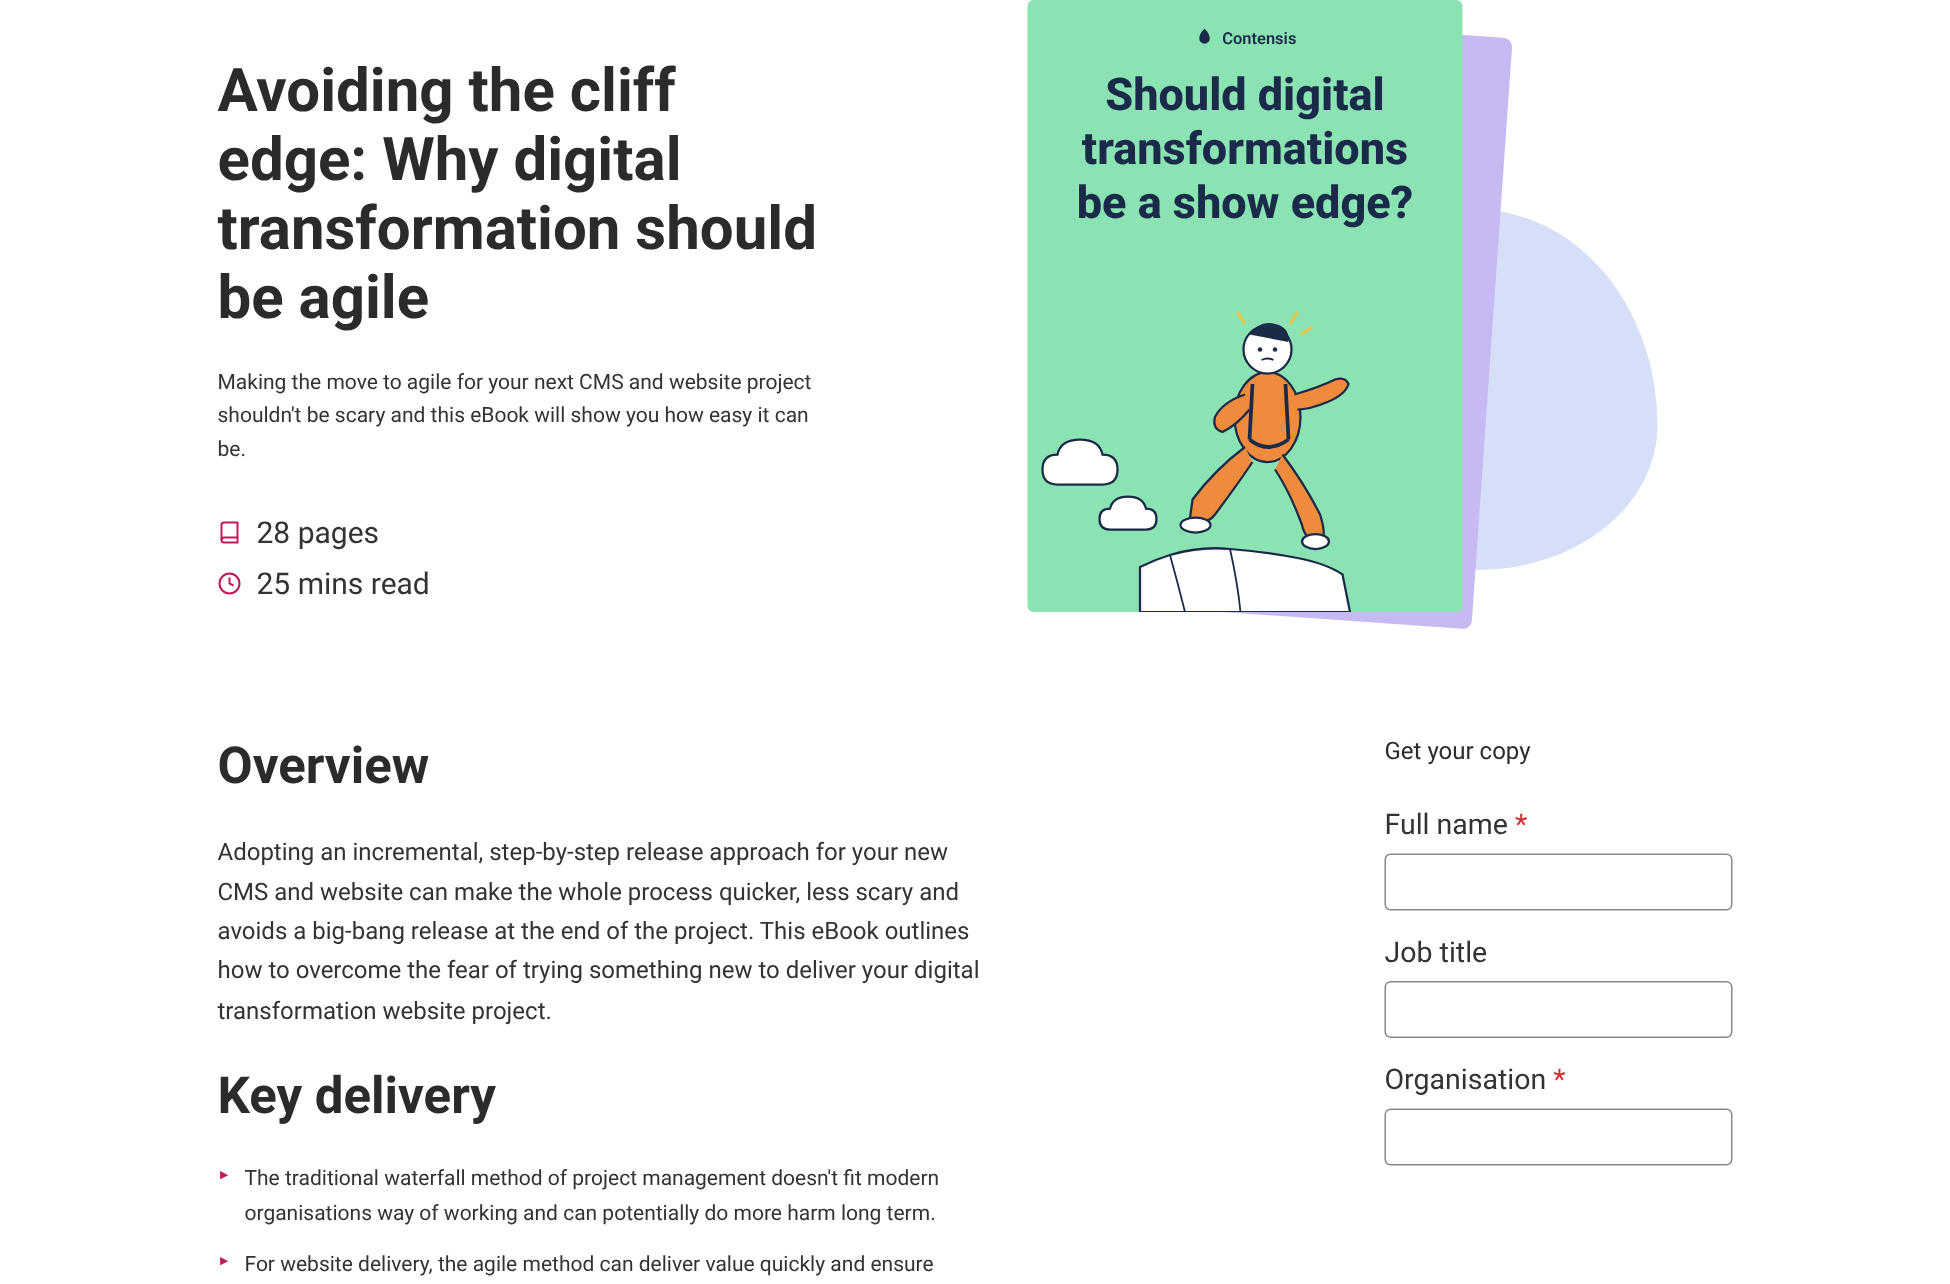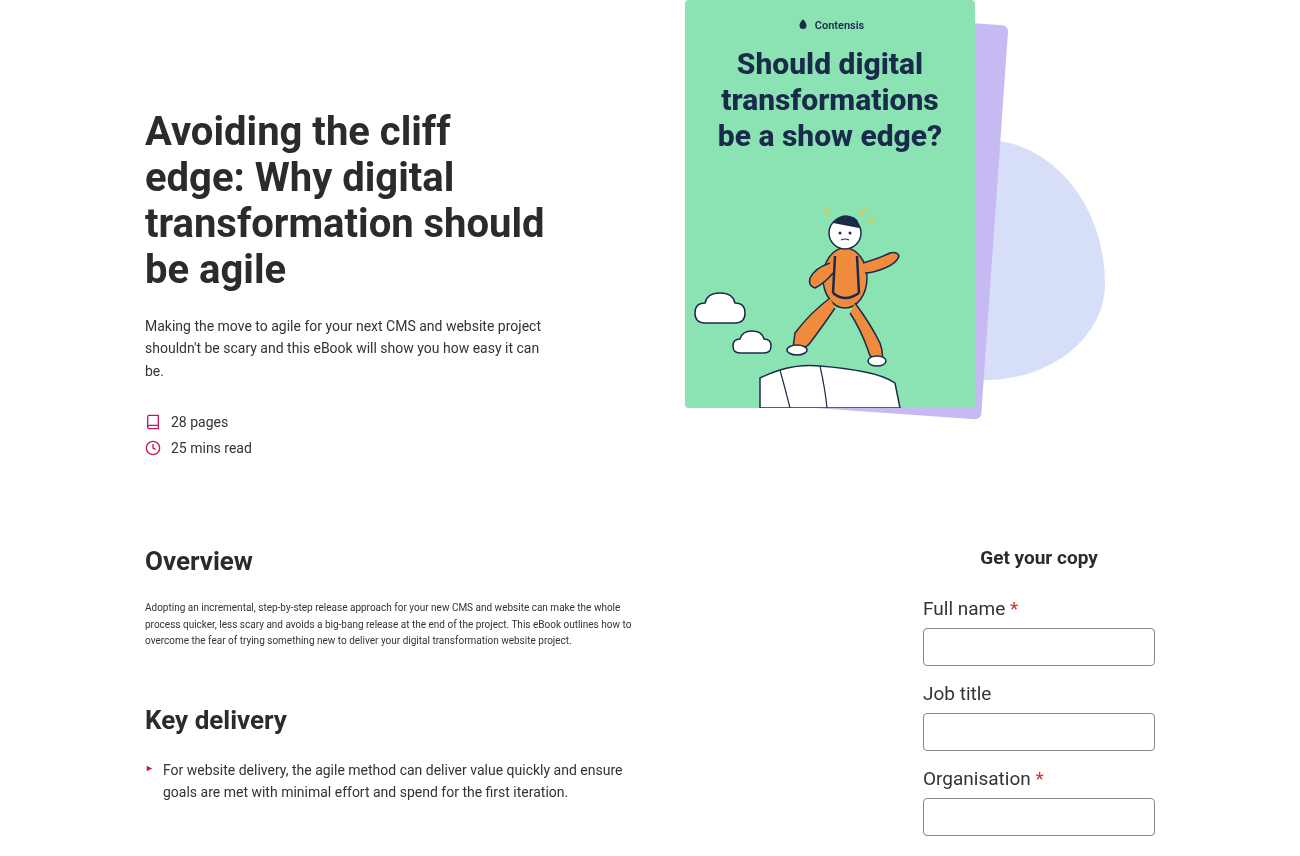--- a/index.html
+++ b/index.html
@@ -1,41 +1,41 @@
 <!DOCTYPE html>
 <html><head>
 <meta charset="utf-8">
 <style>
 * { margin: 0; padding: 0; box-sizing: border-box; }
 body { font-family: -apple-system, BlinkMacSystemFont, "Segoe UI", Roboto, sans-serif; color: #2b2b2b; background: #fff; }
 .container { max-width: 1050px; margin: 0 auto; padding: 0 20px; }
 .hero { display: flex; gap: 40px; padding-top: 0; align-items: flex-start; }
-.hero-left { flex: 1; padding-top: 109px; max-width: 400px; }
+.hero-left { flex: 1; padding-top: 38px; max-width: 400px; }
 .hero-right { flex: 1; display: flex; justify-content: center; position: relative; }
 h1 { font-size: 40px; font-weight: 700; line-height: 1.15; color: #2b2b2b; margin-bottom: 22px; }
 .subtitle { font-size: 14px; line-height: 1.6; color: #333; margin-bottom: 32px; }
-.meta-row { display: flex; align-items: center; gap: 10px; font-size: 14px; color: #333; margin-bottom: 10px; }
+.meta-row { display: flex; align-items: center; gap: 10px; font-size: 20px; color: #333; margin-bottom: 10px; }
 .meta-icon { width: 16px; height: 16px; color: #c2185b; }
 .cover-wrap { position: relative; width: 370px; height: 410px; }
 .blob { position: absolute; right: -50px; top: 140px; width: 240px; height: 240px; background: #d6dff7; border-radius: 50% 50% 50% 50% / 60% 60% 40% 40%; z-index: 0; }
 .page-back { position: absolute; top: 15px; left: 20px; width: 290px; height: 395px; background: #c7baf3; border-radius: 6px; transform: rotate(4deg); z-index: 1; }
 .cover { position: absolute; top: 0; left: 0; width: 290px; height: 408px; background: #8be3b4; border-radius: 4px; z-index: 2; padding: 18px 17px; overflow: hidden; }
 .cover-brand { display: flex; align-items: center; justify-content: center; gap: 5px; font-size: 11px; font-weight: 600; color: #1a2b4a; margin-bottom: 14px; }
 .cover-brand-icon { width: 14px; height: 14px; }
 .cover-title { font-size: 30px; font-weight: 800; color: #1a2b4a; text-align: center; line-height: 1.2; }
 .cover-illustration { position: absolute; bottom: 0; left: 0; width: 100%; height: 230px; }
 .content { display: flex; gap: 60px; margin-top: 80px; padding-bottom: 40px; }
 .content-left { flex: 1; max-width: 510px; }
 .content-right { width: 232px; margin-left: auto; }
-h2 { font-size: 26px; font-weight: 700; margin-bottom: 24px; color: #2b2b2b; }
-.body-text { font-size: 10px; line-height: 1.65; color: #333; margin-bottom: 55px; }
+h2 { font-size: 34px; font-weight: 700; margin-bottom: 24px; color: #2b2b2b; }
+.body-text { font-size: 16px; line-height: 1.65; color: #333; margin-bottom: 24px; }
 .takeaways { list-style: none; }
 .takeaways li { position: relative; padding-left: 18px; font-size: 14px; line-height: 1.6; color: #333; margin-bottom: 12px; }
 .takeaways li::before { content: "►"; position: absolute; left: 0; top: 2px; color: #c2185b; font-size: 9px; }
-.form-title { font-size: 19px; font-weight: 700; text-align: center; margin-bottom: 28px; color: #2b2b2b; }
+.form-title { font-size: 16px; font-weight: 400; margin-bottom: 28px; color: #2b2b2b; }
 .form-group { margin-bottom: 16px; }
 .form-label { display: block; font-size: 19px; color: #333; margin-bottom: 8px; }
 .req { color: #d32f2f; }
 .form-input { width: 100%; height: 38px; border: 1px solid #888; border-radius: 4px; padding: 0 10px; font-size: 14px; }
 </style>
 </head>
 <body>
 
 <div class="container">
   <div class="hero">
@@ -106,20 +106,21 @@
       </div>
     </div>
   </div>
 
   <div class="content">
     <div class="content-left">
       <h2>Overview</h2>
       <p class="body-text">Adopting an incremental, step-by-step release approach for your new CMS and website can make the whole process quicker, less scary and avoids a big-bang release at the end of the project. This eBook outlines how to overcome the fear of trying something new to deliver your digital transformation website project.</p>
       <h2>Key delivery</h2>
       <ul class="takeaways">
+        <li>The traditional waterfall method of project management doesn't fit modern organisations way of working and can potentially do more harm long term.</li>
         <li>For website delivery, the agile method can deliver value quickly and ensure goals are met with minimal effort and spend for the first iteration.</li>
 
       </ul>
     </div>
     <div class="content-right">
       <div class="form-title">Get your copy</div>
       <div class="form-group">
         <label class="form-label"><span>Full name</span> <span class="req">*</span></label>
         <input class="form-input" type="text" style="">
       </div>

